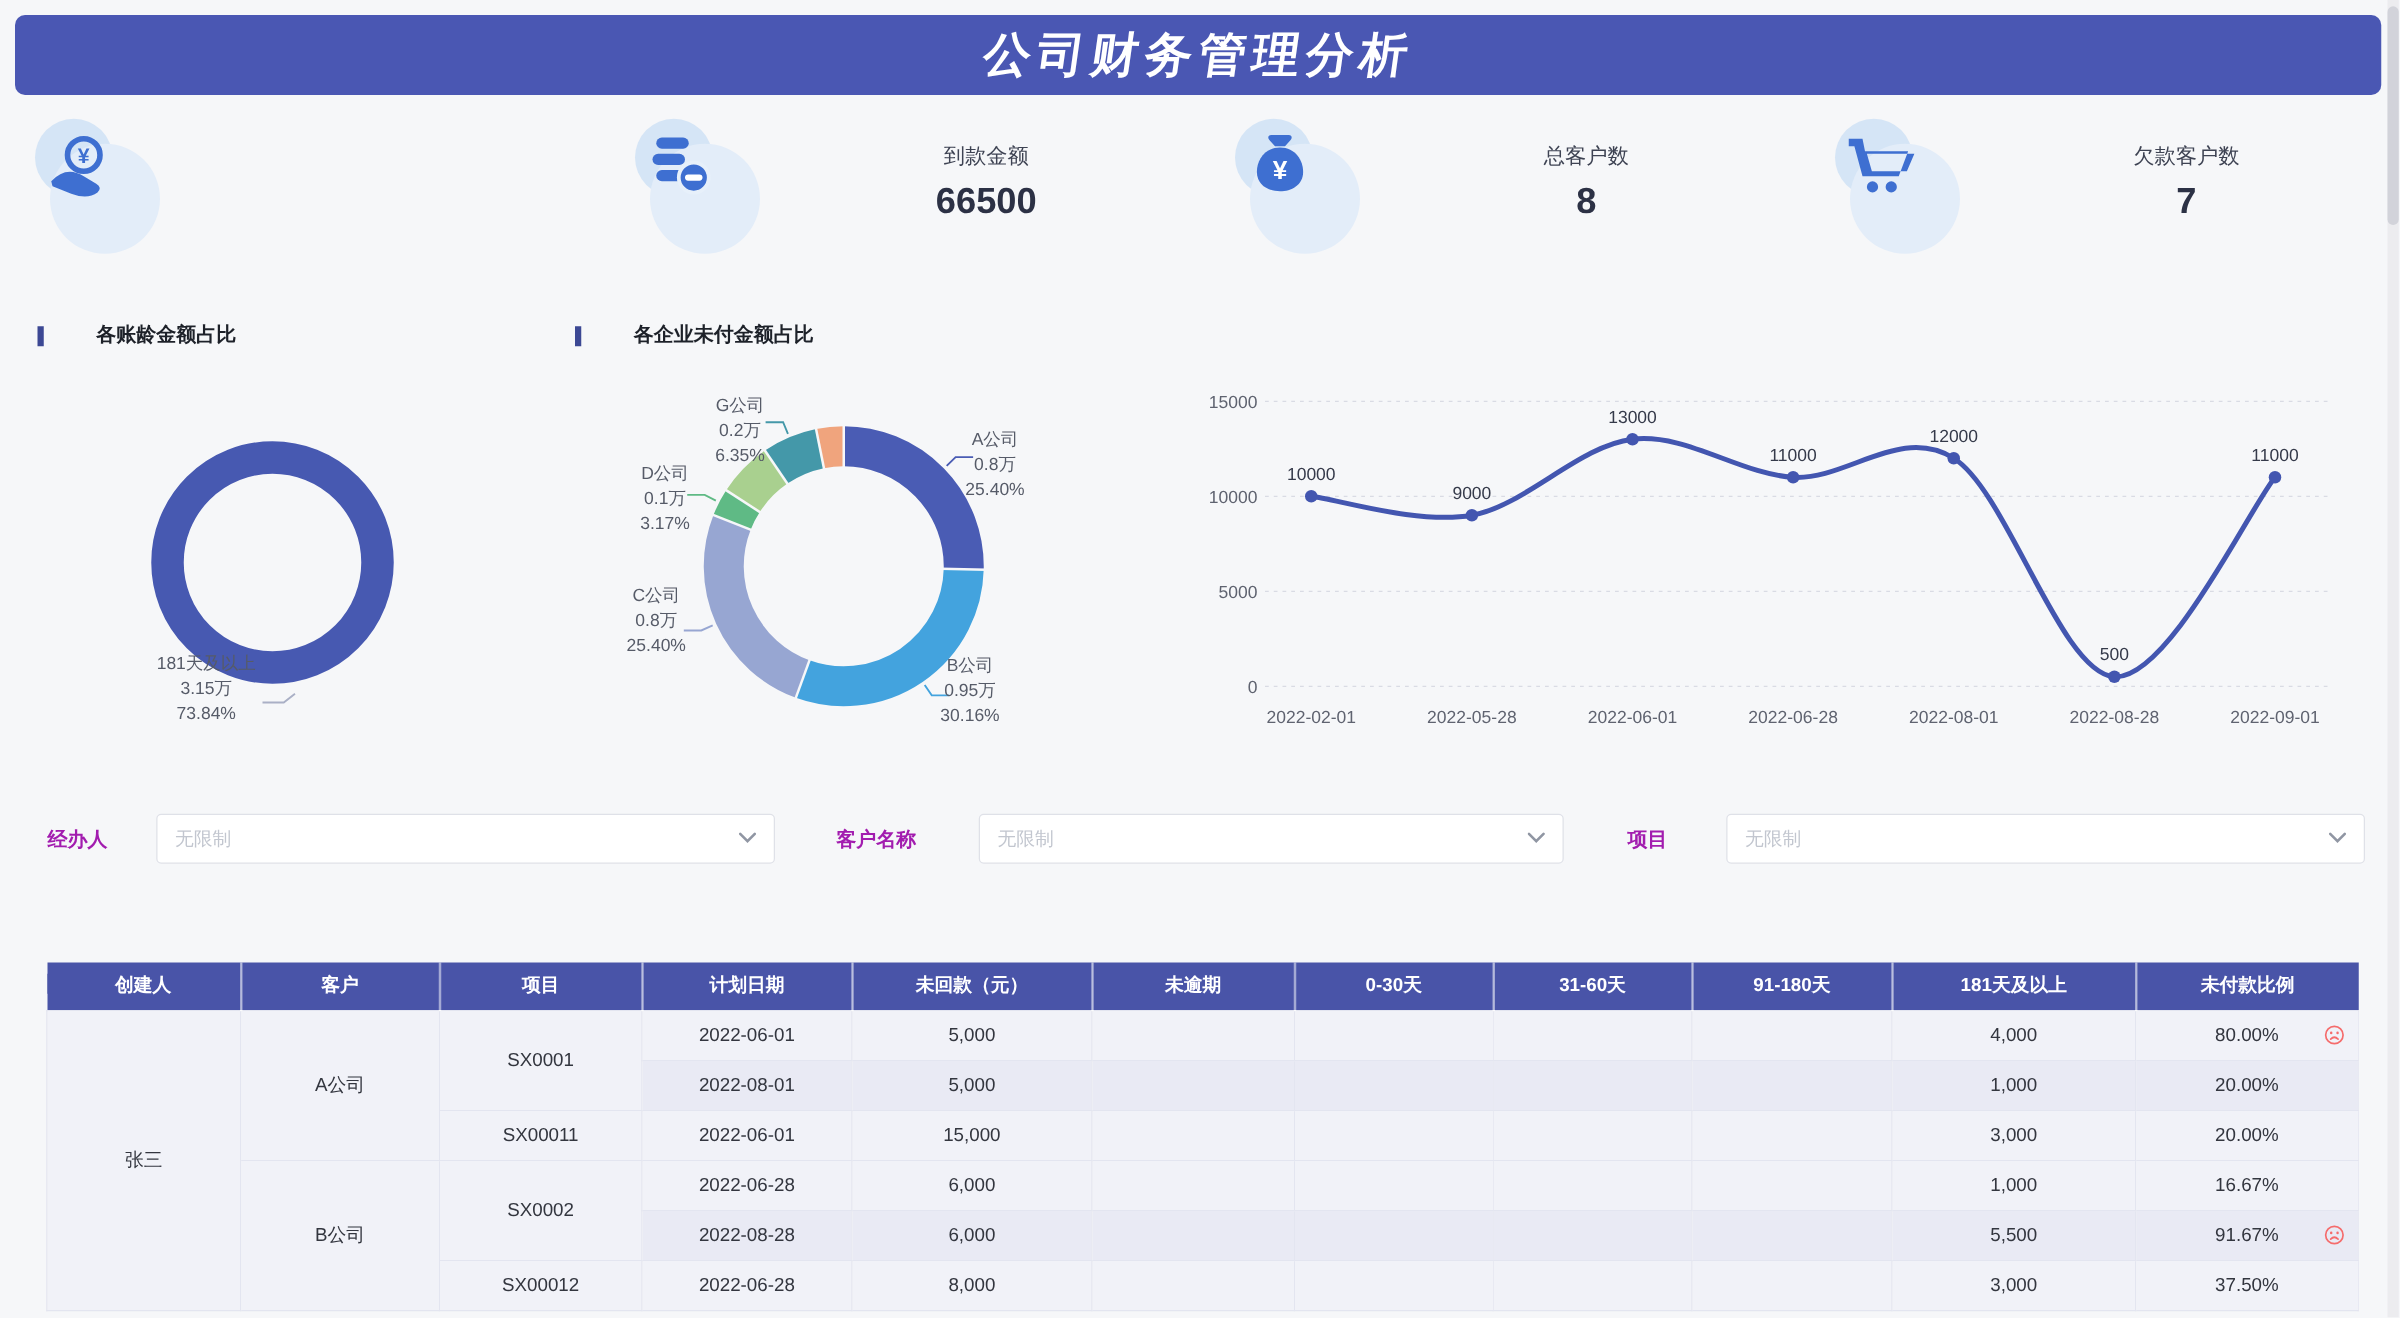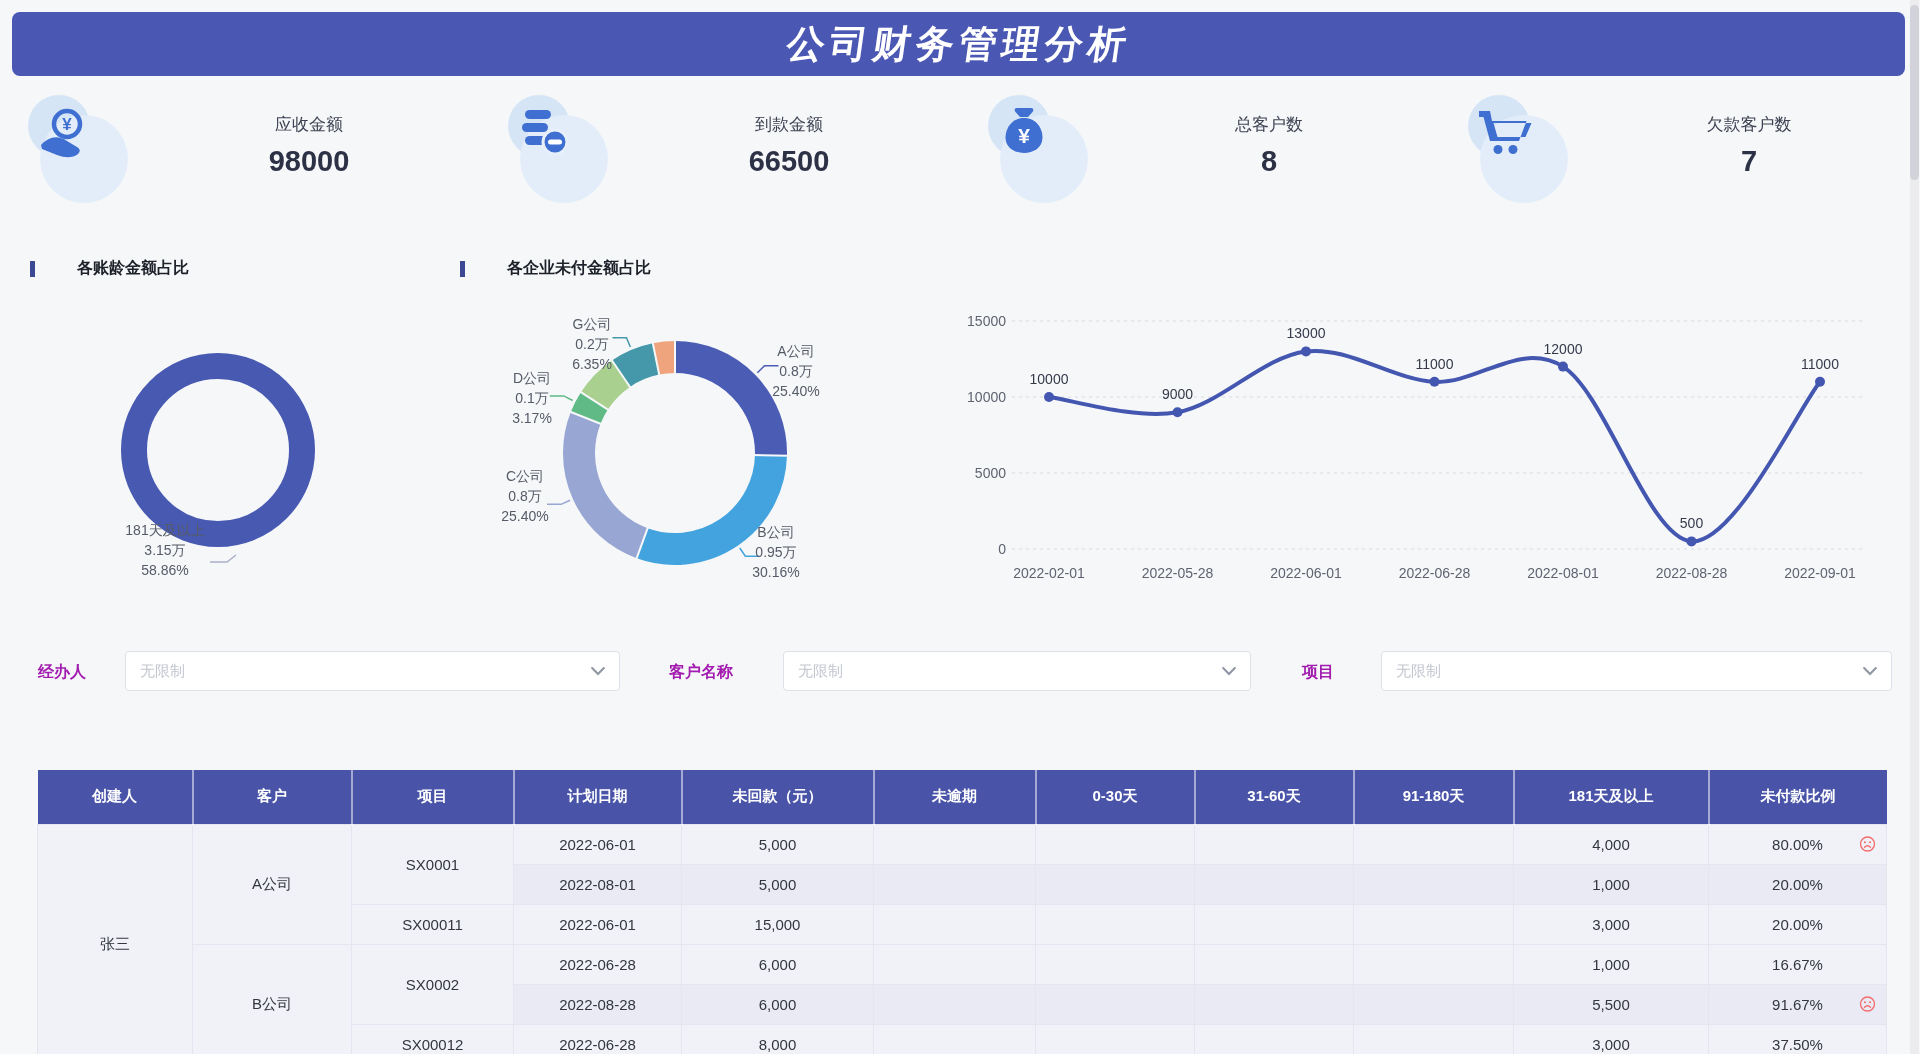--- a/index.html
+++ b/index.html
@@ -35,21 +35,21 @@
   #chart-trend{left:950px;top:258px;width:960px;height:360px;}
   .chart-box svg.plot{position:absolute;left:0;top:0;}
   .pie-label{position:absolute;text-align:center;font-size:14px;line-height:20px;color:#565b68;transform:translateX(-50%);white-space:nowrap;}
   
   .filter-label{position:absolute;top:662px;font-size:16px;font-weight:bold;color:#a21caf;}
   .select{position:absolute;top:651px;height:40px;background:#fff;border:1px solid #dfe1e8;border-radius:4px;display:flex;align-items:center;justify-content:space-between;padding:0 14px;cursor:pointer;}
   .select .ph{color:#c2c6cf;font-size:15px;}
   
   .table-title{position:absolute;left:38px;top:728px;margin-top:48px;}
   table{position:absolute;left:37px;top:770px;width:1849px;border-collapse:collapse;table-layout:fixed;}
-  thead th{height:54px;background:#4954a8;color:#fff;font-size:15px;font-weight:bold;border-left:2px solid rgba(255,255,255,.5);}
+  thead th{height:38px;background:#4954a8;color:#fff;font-size:15px;font-weight:bold;border-left:2px solid rgba(255,255,255,.5);}
   thead th:first-child{border-left:none;}
   tbody td{height:40px;text-align:center;font-size:15px;color:#33363f;background:#f1f2f8;border:1px solid #e3e5f0;position:relative;}
   tr.shade td:not([rowspan]){background:#e9eaf4;}
   .warn-icon{position:absolute;right:10px;top:50%;transform:translateY(-50%);line-height:0;}
 </style>
 </head>
 <body>
 
 <div class="banner">
   <div class="banner-title">公司财务管理分析</div>
@@ -58,24 +58,20 @@
 <div class="kpi-row">
   <div class="kpi">
     <div class="kpi-icon">
       <div class="bub1"></div>
         <div class="bub2"></div>
       <svg viewBox="0 0 64 64">
         <circle cx="35" cy="23" r="13" fill="none" stroke="#3e6fd1" stroke-width="4.5"></circle>
         <text x="35" y="29" font-size="17" font-weight="bold" fill="#3e6fd1" text-anchor="middle">¥</text>
         <path d="M9 44 Q21 31 35 40 L45 46 Q50 49 46 53 Q38 59 25 54 L10 48 Z" fill="#3e6fd1"></path>
       </svg>
-    </div>
-    <div class="kpi-text">
-      <div class="kpi-label">应收金额</div>
-      <div class="kpi-value">98000</div>
     </div>
   </div>
   <div class="kpi">
     <div class="kpi-icon">
       <div class="bub1"></div>
         <div class="bub2"></div>
       <svg viewBox="0 0 64 64">
         <rect x="13" y="9" width="26" height="9" rx="4.5" fill="#3e6fd1"></rect>
         <rect x="10" y="22" width="26" height="9" rx="4.5" fill="#3e6fd1"></rect>
         <rect x="13" y="35" width="26" height="9" rx="4.5" fill="#3e6fd1"></rect>
@@ -125,21 +121,21 @@
     <span class="bar"></span>
     <span>各账龄金额占比</span>
   </div>
 <svg class="plot" width="400" height="360">
       <circle cx="188" cy="192" r="84" fill="none" stroke="#4759b1" stroke-width="26"></circle>
       <path d="M 206 297 L 197 304 L 180 304" fill="none" stroke="#aab0c6" stroke-width="1.5"></path>
     </svg>
     <div class="pie-label" style="left: 135px; top: 262px;">
       <div>181天及以上</div>
       <div>3.15万</div>
-      <div>58.86%</div>
+      <div>73.84%</div>
     </div>
   </div>
 
 <div class="chart-box" id="chart-company">
   <div class="section-title">
     <span class="bar"></span>
     <span>各企业未付金额占比</span>
   </div>
 <svg class="plot" width="440" height="360">
       <path d="M 215 99 A 96 96 0 0 1 310.9696821711968 197.4124891625604" fill="none" stroke="#4a5cb4" stroke-width="32"></path>

